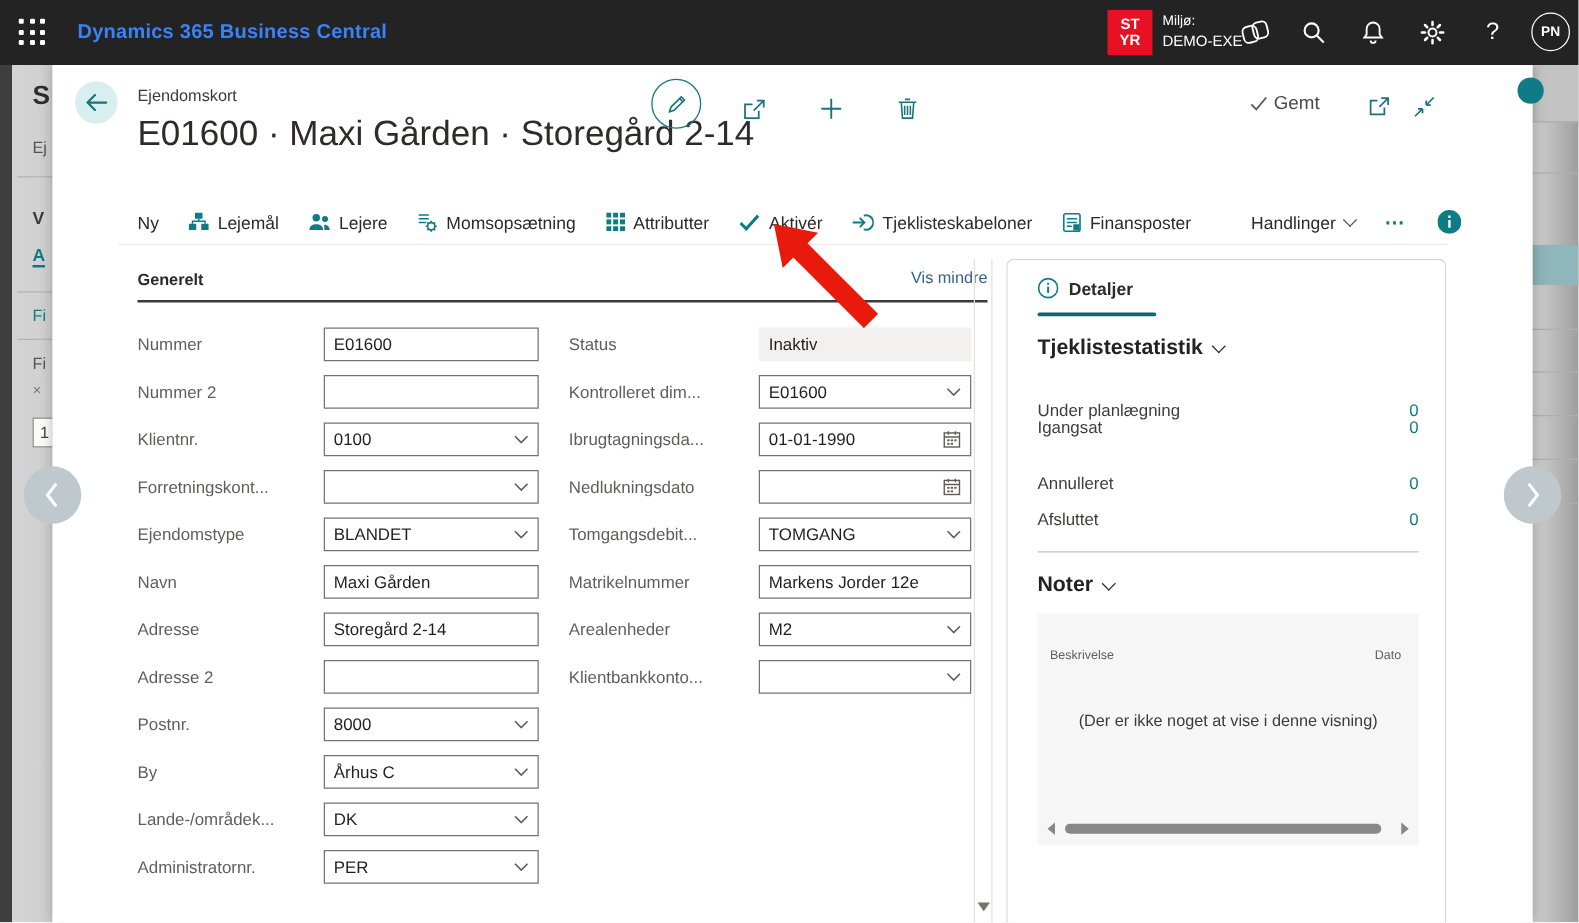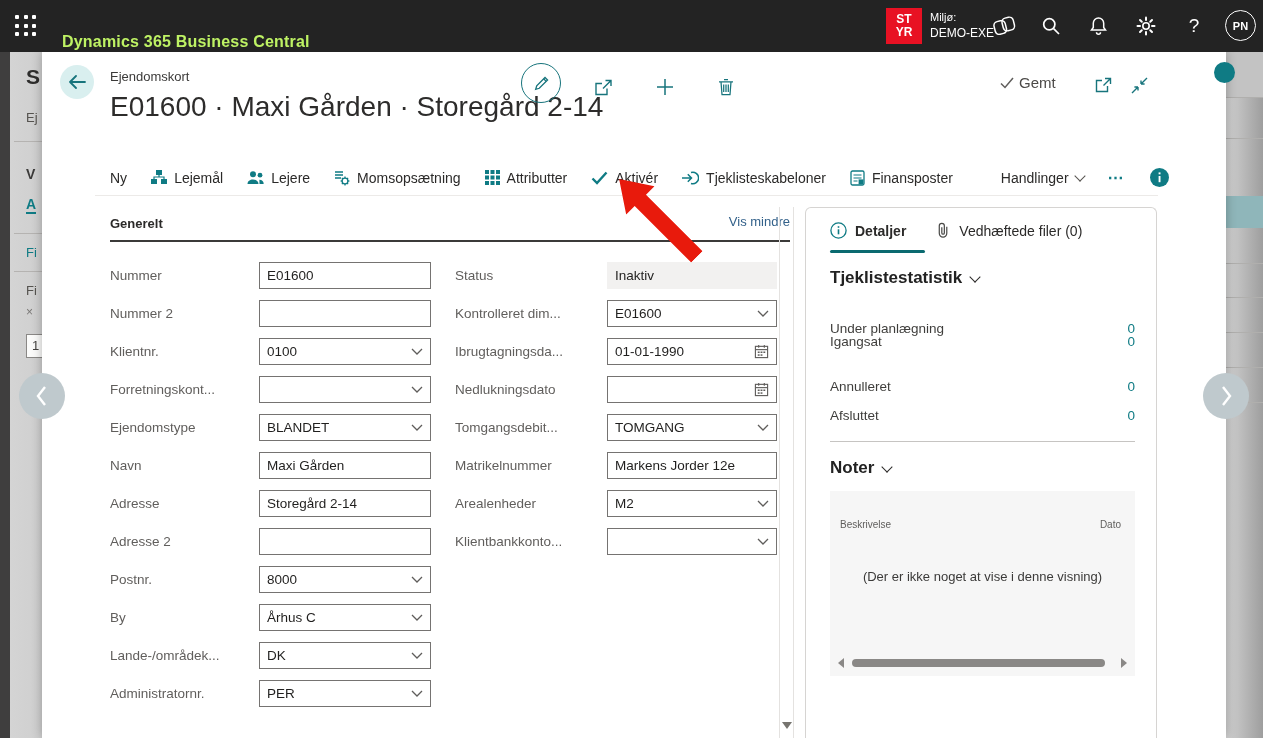--- a/index.html
+++ b/index.html
@@ -7,22 +7,22 @@
   #screen{position:relative;width:1263px;height:738px;overflow:hidden;
           font-family:"Liberation Sans",sans-serif;background:#fff;}
   .abs{position:absolute;}
 
   
   #topbar{left:0;top:0;width:1263px;height:52px;background:#232323;z-index:90;}
   .waffle{left:13px;top:13px;width:26px;height:26px;display:grid;
           grid-template-columns:repeat(3,1fr);grid-template-rows:repeat(3,1fr);
           gap:4px;padding:2px;cursor:pointer;}
   .waffle i{width:4px;height:4px;background:#fff;border-radius:1px;}
-  .appname{left:62px;top:16px;height:52px;display:flex;align-items:center;
-           color:#bef264;font-size:16px;font-weight:700;letter-spacing:.2px;}
+  .appname{left:62px;top:0;height:52px;display:flex;align-items:center;
+           color:#3b82f6;font-size:16px;font-weight:700;letter-spacing:.2px;}
   .envbadge{left:886px;top:8px;width:36px;height:36px;background:#e81123;color:#fff;
             display:flex;flex-direction:column;align-items:center;justify-content:center;
             font-size:12px;font-weight:700;line-height:13px;cursor:pointer;}
   .envtxt{left:930px;top:9px;color:#fff;font-size:11px;line-height:16px;}
   .envname{font-size:12px;font-weight:400;}
   .tbicon{top:0;height:52px;width:40px;display:flex;align-items:center;justify-content:center;cursor:pointer;}
   .helpq{color:#fff;font-size:19px;font-weight:400;}
   .avatar{left:1225px;top:10px;width:31px;height:31px;border:1.6px solid #fff;border-radius:50%;
           display:flex;align-items:center;justify-content:center;color:#fff;font-size:11px;
           font-weight:700;cursor:pointer;}
@@ -568,28 +568,20 @@
         <span class="fbtab active">
           <span>
             <svg width="17" height="17" viewBox="0 0 17 17">
                 <circle cx="8.5" cy="8.5" r="7.6" fill="none" stroke="#0f7b84" stroke-width="1.3"></circle>
                 <rect x="7.7" y="7.3" width="1.6" height="5" fill="#0f7b84"></rect>
                 <rect x="7.7" y="4.2" width="1.6" height="1.6" fill="#0f7b84"></rect>
               </svg>
           </span>
           <span>Detaljer</span>
         </span>
-        <span class="fbtab">
-          <span>
-            <svg width="15" height="17" viewBox="0 0 16 17">
-                <path d="M11.5 4.5v7a4 4 0 0 1-8 0v-8a2.7 2.7 0 0 1 5.4 0v7.6a1.35 1.35 0 0 1-2.7 0V5" fill="none" stroke="#4a4a48" stroke-width="1.3"></path>
-              </svg>
-          </span>
-          <span>Vedhæftede filer (0)</span>
-        </span>
       </div>
       <div class="tabline"></div>
 
       <div class="fbhead" style="top:60px;">
         <span>Tjeklistestatistik</span>
         <span class="chev"></span>
       </div>
 
       <div class="statrow" style="top:106px;">
         <span class="statlabel">Under planlægning</span>

